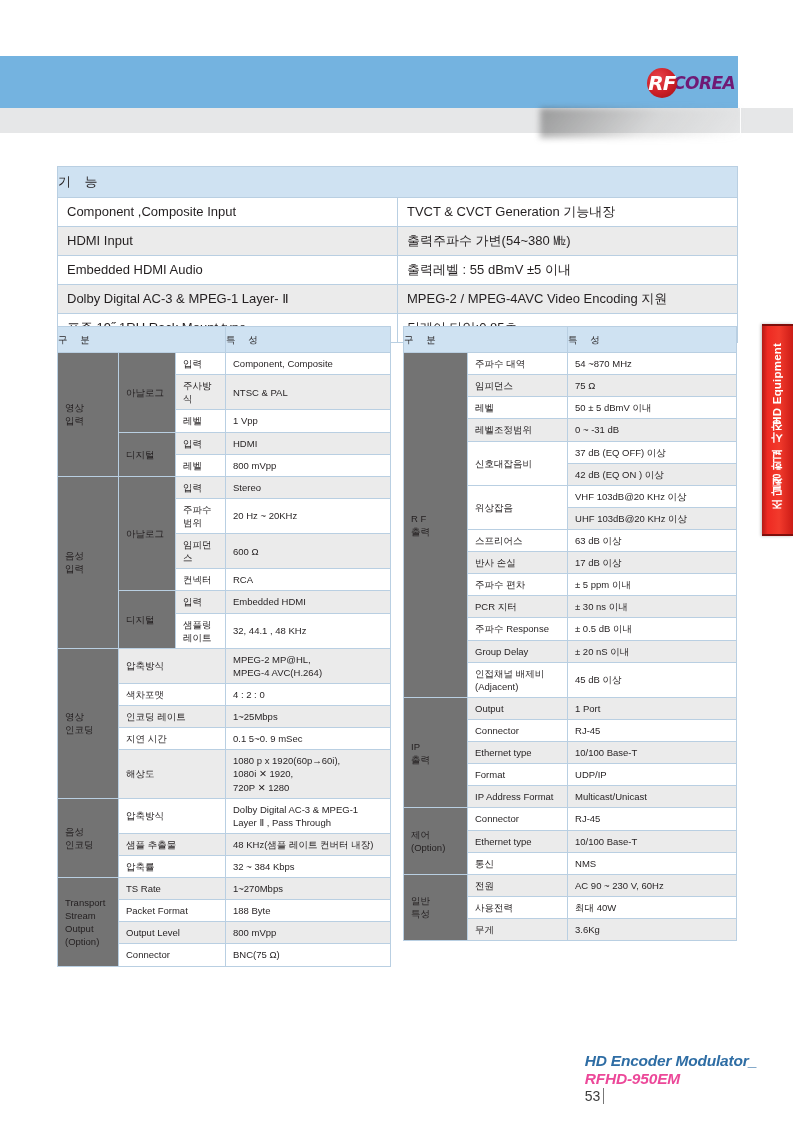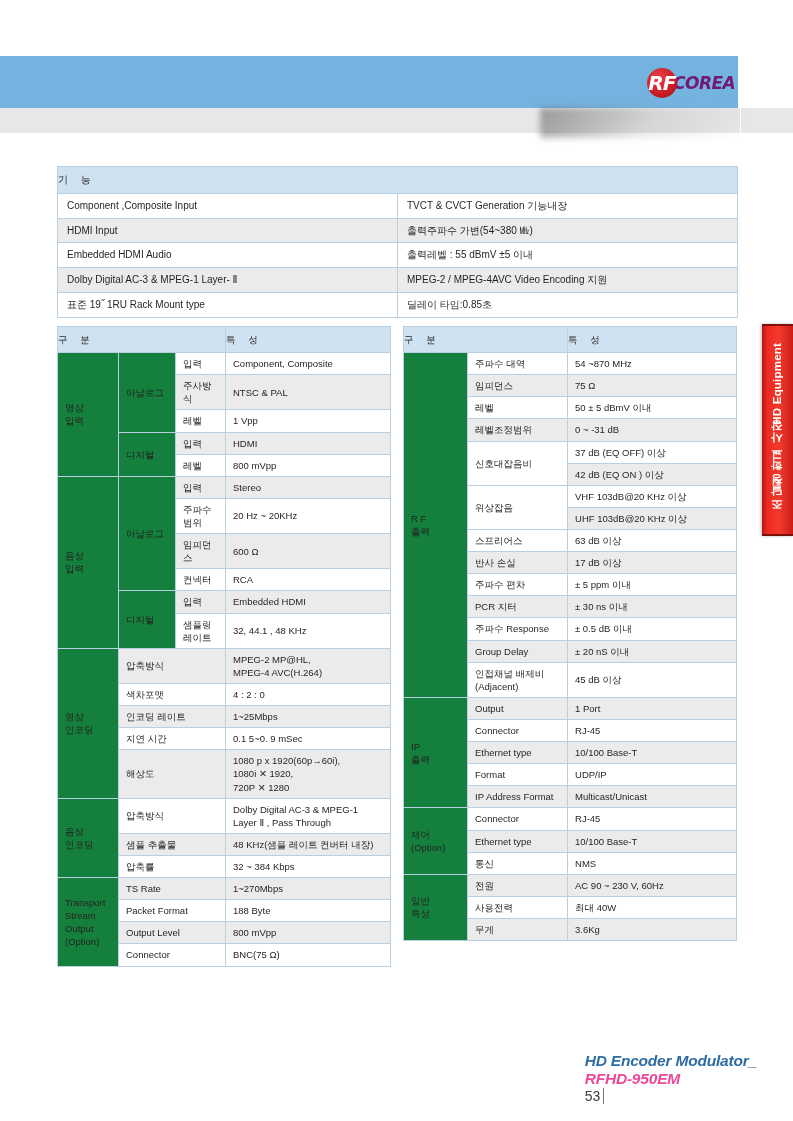--- a/index.html
+++ b/index.html
@@ -83,35 +83,35 @@
   }
   .hd{
     background:#cfe2f2;
     text-align:center;
     font-size:10.5px;
     letter-spacing:5px;
     padding:6px 0 !important;
     color:#1b2a38;
   }
   .grp{
-    background:#15803d;
+    background:#737373;
     text-align:center;
     font-size:10px;
     line-height:1.45;
   }
   .lbl-w{background:#ffffff;}
   .lbl-g{background:#ebebeb;}
   .val-w{background:#ffffff;}
   .val-g{background:#ebebeb;}
 
   
   #tbl-features{
     position:absolute;left:57px;top:166px;width:680px;
   }
-  #tbl-features td{padding:5px 9px;font-size:10px;}
+  #tbl-features td{padding:5px 9px;font-size:13px;}
   #tbl-features col.c1{width:340px;}
   #tbl-features col.c2{width:340px;}
 
   
   #tbl-spec-left{
     position:absolute;left:57px;top:326px;width:333px;
   }
   #tbl-spec-left col.c1{width:61px;}
   #tbl-spec-left col.c2{width:57px;}
   #tbl-spec-left col.c3{width:50px;}

